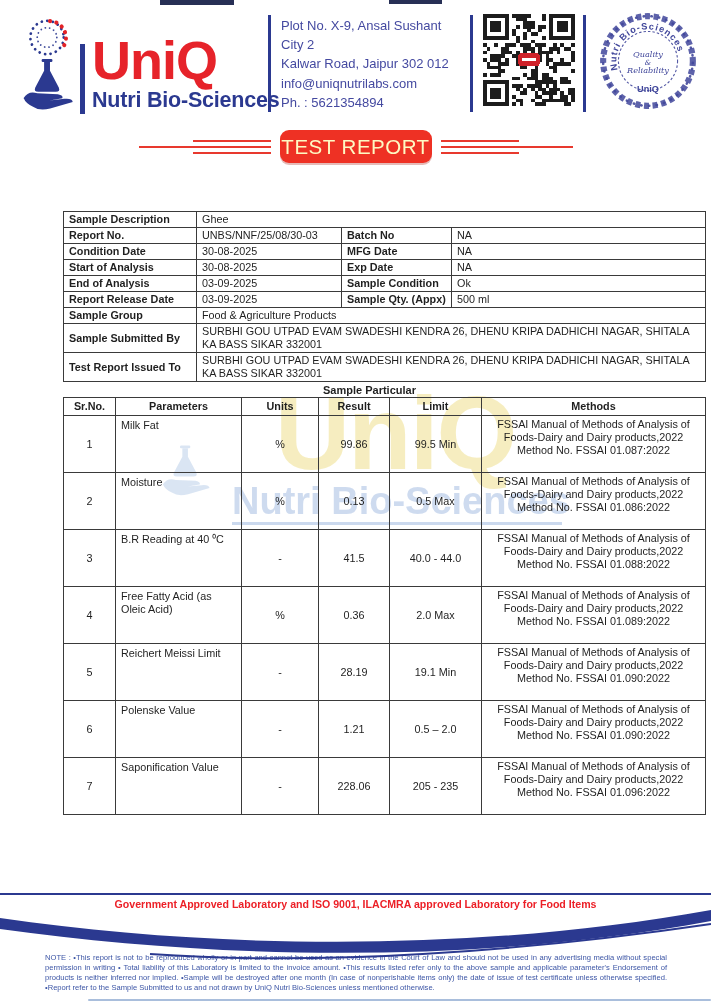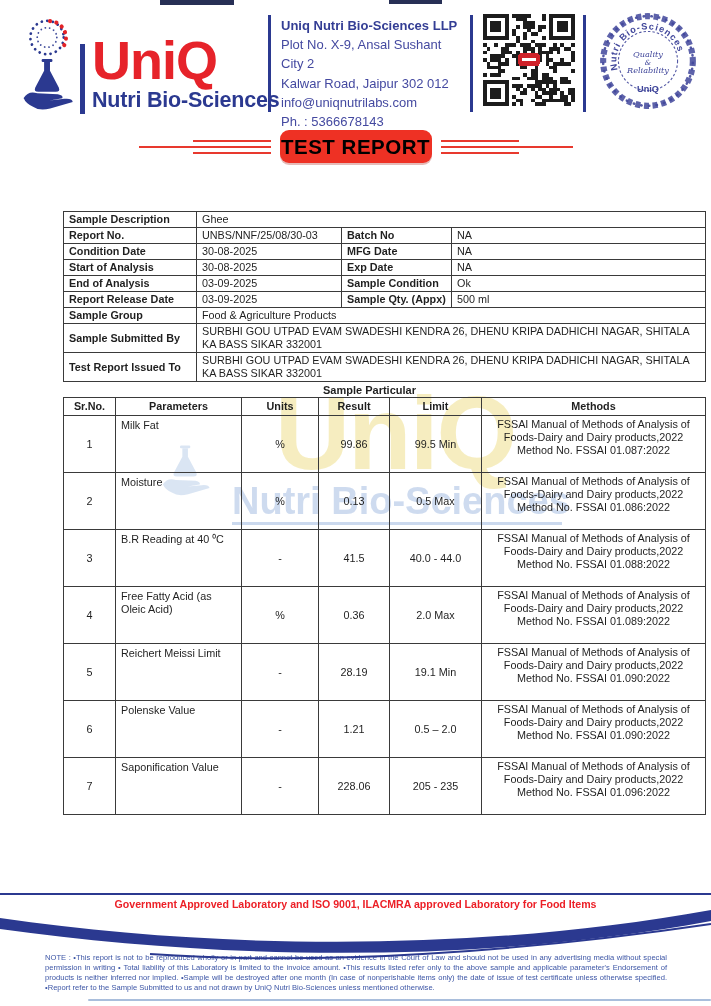--- a/index.html
+++ b/index.html
@@ -26,21 +26,21 @@
   .seal-wrap{position:absolute;left:595px;top:10px;width:106px;height:102px;}
 
   
   .banner-row{position:absolute;top:130px;left:0;width:711px;display:flex;align-items:center;justify-content:center;}
   .side-lines{display:flex;flex-direction:column;gap:4px;}
   .side-lines.left{align-items:flex-end;margin-right:9px;}
   .side-lines.right{align-items:flex-start;margin-left:9px;}
   .rline{height:2px;background:#E8392E;}
   .rl-short{width:78px;} .rl-long{width:132px;}
   .banner-badge{width:152px;height:33px;background:#EE3124;border-radius:9px;
-      color:#000000;font-weight:bold;font-size:20.5px;text-align:center;line-height:33px;
+      color:#fef9c3;font-weight:normal;font-size:20.5px;text-align:center;line-height:33px;
       letter-spacing:0.5px;box-shadow:0 2px 0 rgba(170,30,20,0.3);}
 
   
   .watermark{position:absolute;left:150px;top:390px;width:440px;height:150px;z-index:0;pointer-events:none;}
   .wm-brand{position:absolute;left:125px;top:-16px;font-size:104px;font-weight:bold;
             color:#EFE08E;opacity:0.55;letter-spacing:-2px;}
   .wm-tag{position:absolute;left:82px;top:90px;font-size:38px;font-weight:bold;
           color:#AFC4E5;opacity:0.6;white-space:nowrap;}
   .wm-underline{position:absolute;left:82px;top:132px;width:330px;height:3px;background:#AFC4E5;opacity:0.65;}
   .wm-flask{position:absolute;left:8px;top:48px;width:58px;height:95px;opacity:0.55;}
@@ -91,25 +91,24 @@
       <div class="brand-name">UniQ</div>
       <div class="brand-tagline">Nutri Bio-Sciences</div>
     </div>
   </div>
 
   <div class="vsep vs1"></div>
   <div class="vsep vs2"></div>
   <div class="vsep vs3"></div>
 
   <div class="company-info">
-    <div class="cname">Uniq Nutri Bio-Sciences LLP</div>
     <div>Plot No. X-9, Ansal Sushant City 2</div>
     <div>Kalwar Road, Jaipur 302 012</div>
     <div>info@uniqnutrilabs.com</div>
-    <div>Ph. : 5366678143</div>
+    <div>Ph. : 5621354894</div>
   </div>
 
   <div class="qr-wrap">
     <svg viewBox="0 0 25 25" width="92" height="92" shape-rendering="crispEdges">
       <rect x="0" y="0" width="25" height="25" fill="#ffffff"></rect>
       <g fill="#1c1c1c">
         <rect x="0" y="0" width="7" height="7"></rect>
           <rect x="18" y="0" width="7" height="7"></rect>
           <rect x="0" y="18" width="7" height="7"></rect>
       </g>

